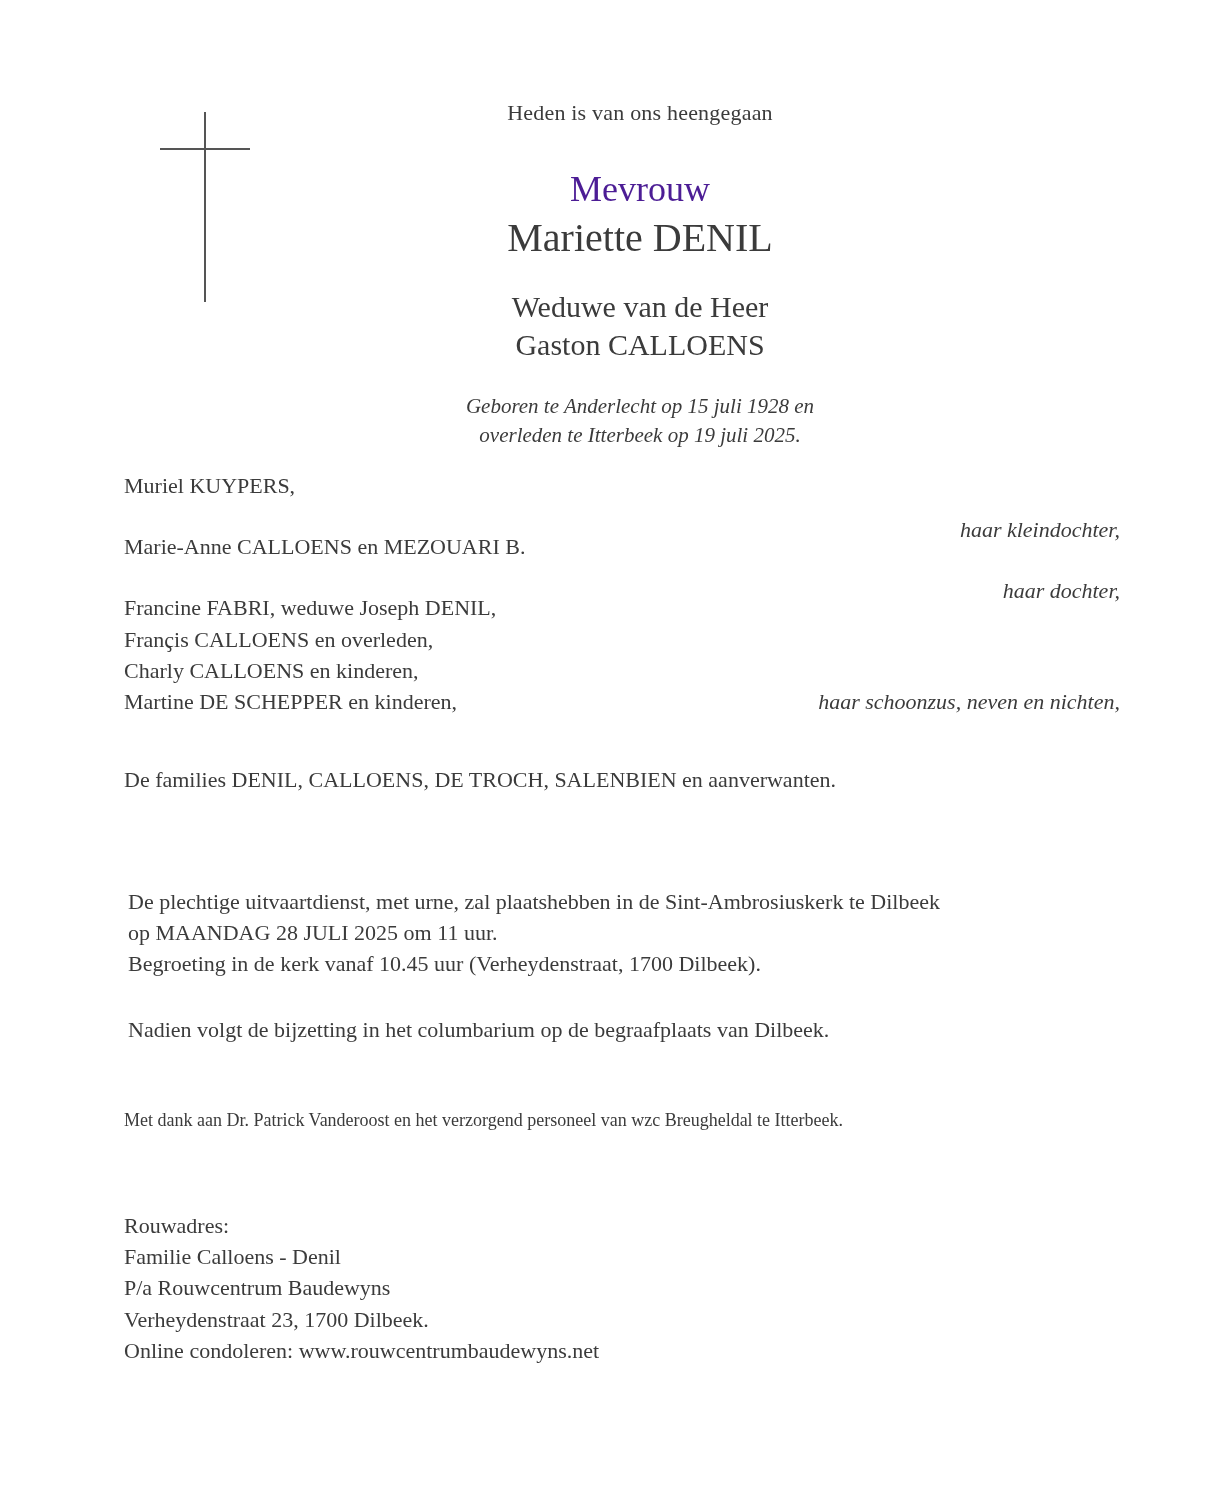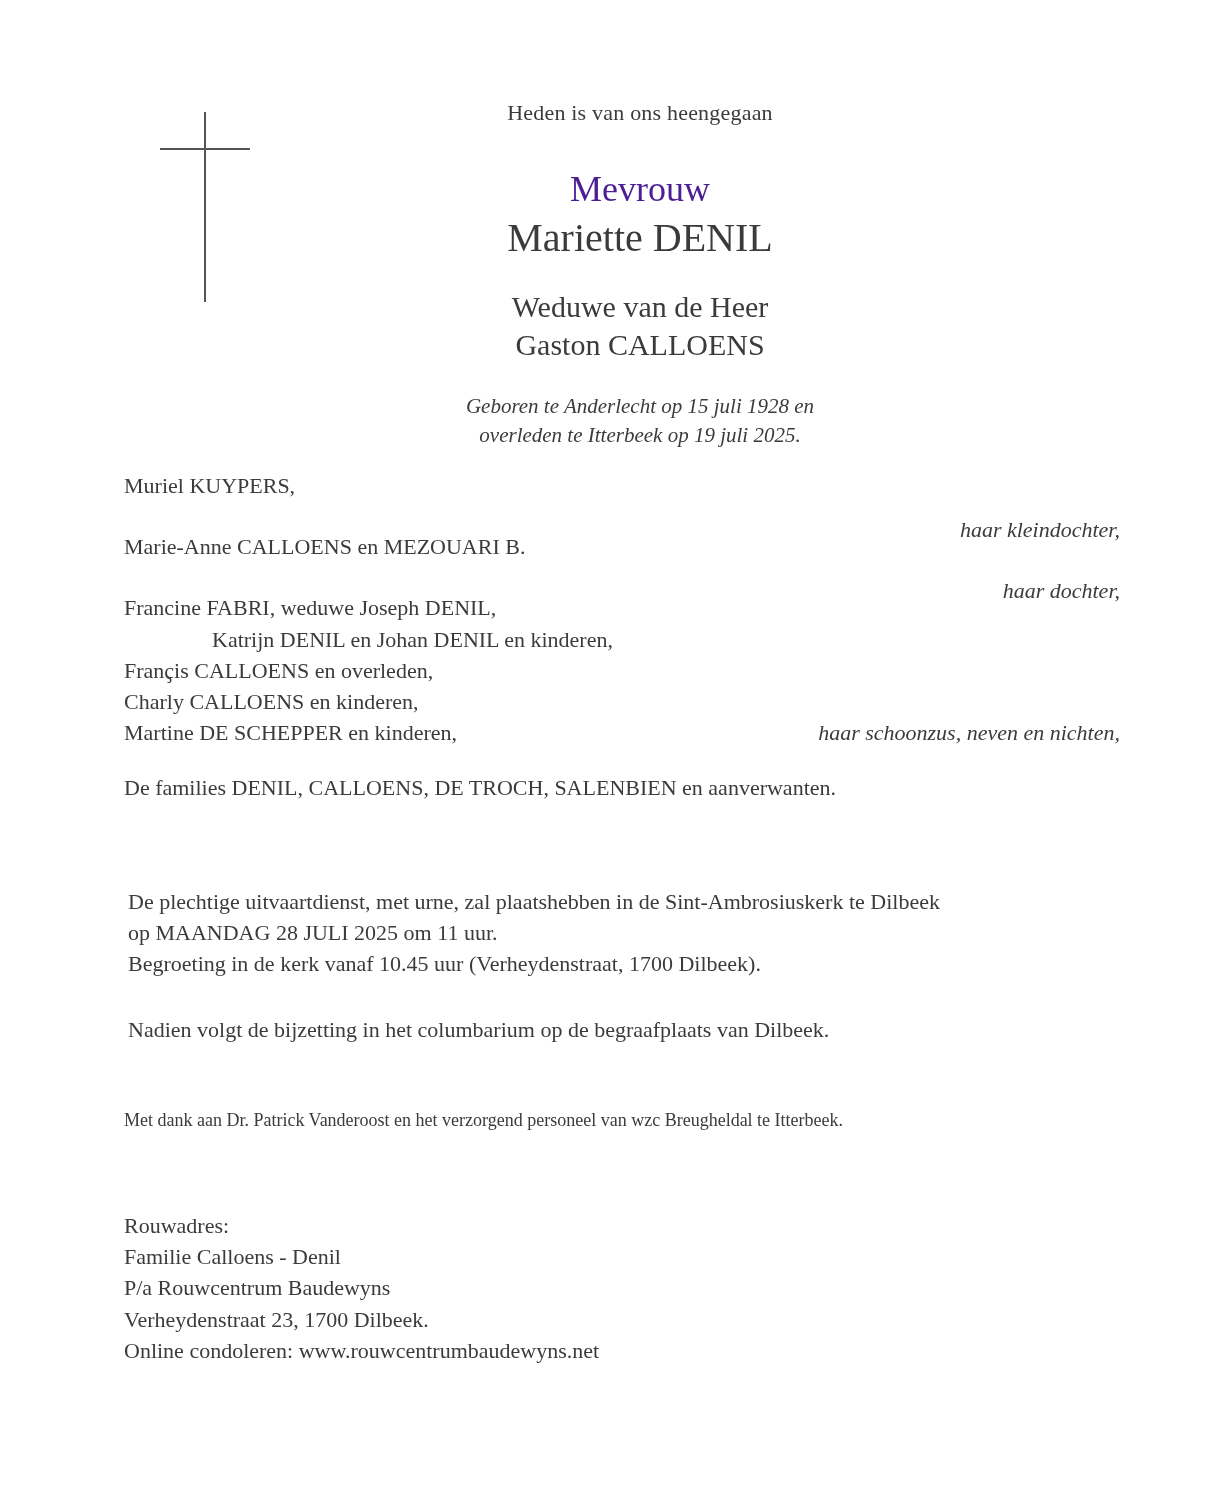--- a/index.html
+++ b/index.html
@@ -116,21 +116,21 @@
   }
   .rel-rel-bottom {
     position: absolute;
     right: 0;
     bottom: 0;
     font-style: italic;
     white-space: nowrap;
   }
   .group-block {
     position: relative;
-    margin-bottom: 23px;
+    margin-bottom: 47px;
   }
   .group-block .line {
     display: block;
   }
   .indent {
     padding-left: 88px;
   }
   .families {
     margin-top: 16px;
   }
@@ -204,21 +204,20 @@
       <span class="rel-rel">haar kleindochter,</span>
     </div>
 
     <div class="rel-row">
       <span class="rel-names">Marie-Anne CALLOENS en MEZOUARI B.</span>
       <span class="rel-rel">haar dochter,</span>
     </div>
 
     <div class="group-block">
       <span class="line">Francine FABRI, weduwe Joseph DENIL,</span>
-      <span class="line indent">Katrijn DENIL en Johan DENIL en kinderen,</span>
       <span class="line">Franҫis CALLOENS en overleden,</span>
       <span class="line">Charly CALLOENS en kinderen,</span>
       <span class="line">Martine DE SCHEPPER en kinderen,</span>
       <span class="rel-rel-bottom">haar schoonzus, neven en nichten,</span>
     </div>
 
     <div class="families">De families DENIL, CALLOENS, DE TROCH, SALENBIEN en aanverwanten.</div>
   </div>
 
   <div class="service">

